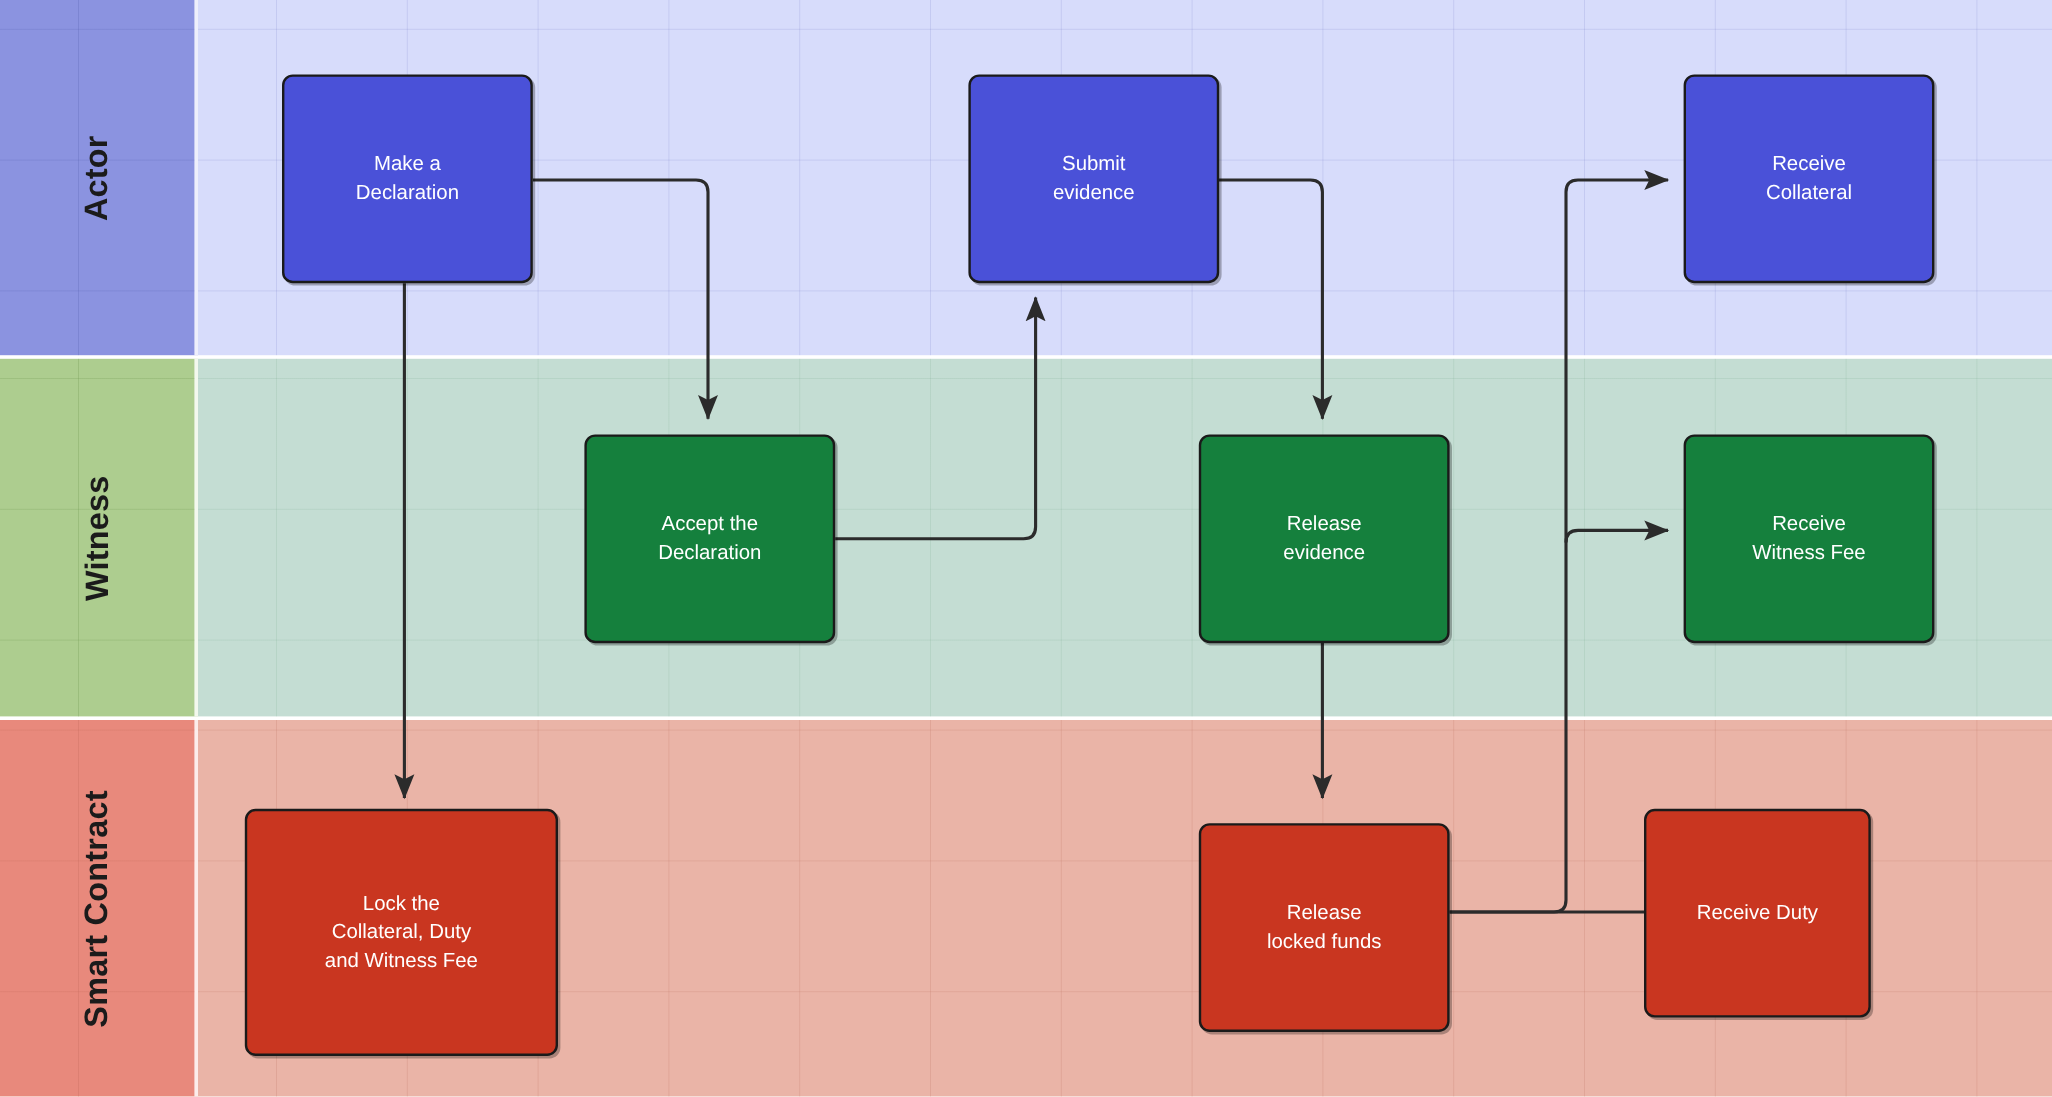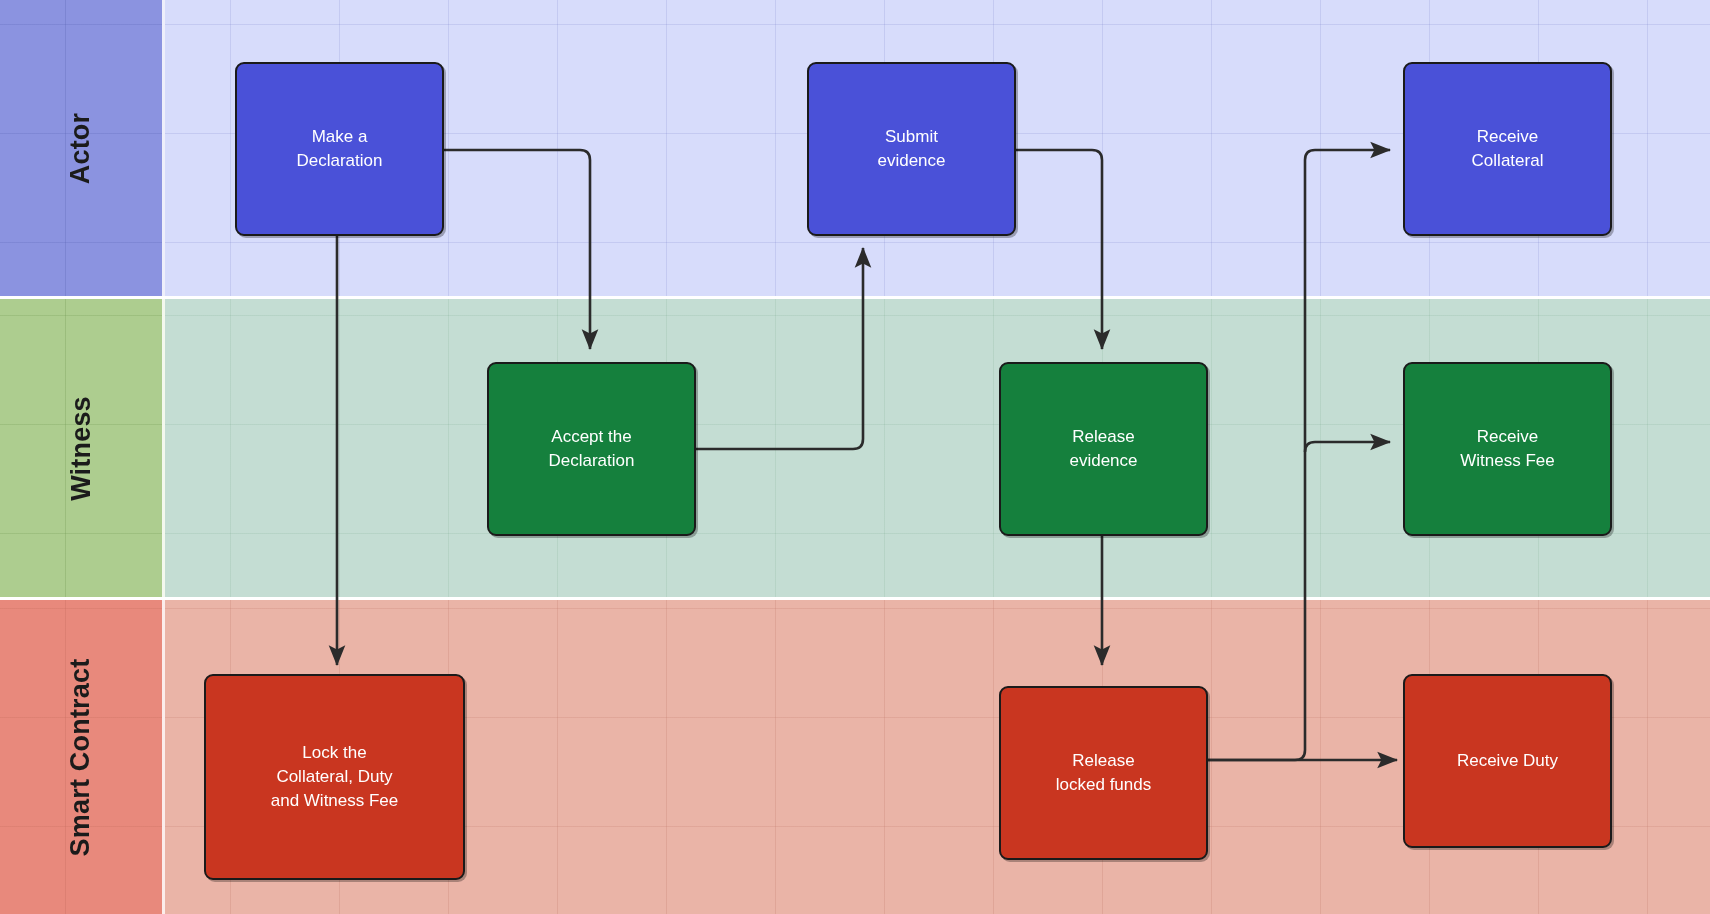--- a/index.html
+++ b/index.html
@@ -233,17 +233,17 @@
     <span class="node-label">Lock the
 Collateral, Duty
 and Witness Fee</span>
   </div>
 
   <div class="node node-contract" style="left:999px; top:674px; width:209px; height:174px;margin-top:12px;">
     <span class="node-label">Release
 locked funds</span>
   </div>
 
-  <div class="node node-contract" style="left:1403px; top:674px; width:209px; height:174px;">
+  <div class="node node-contract" style="left:1370px; top:674px; width:189px; height:174px;">
     <span class="node-label">Receive Duty</span>
   </div>
 
 </div>
 
 </body></html>

